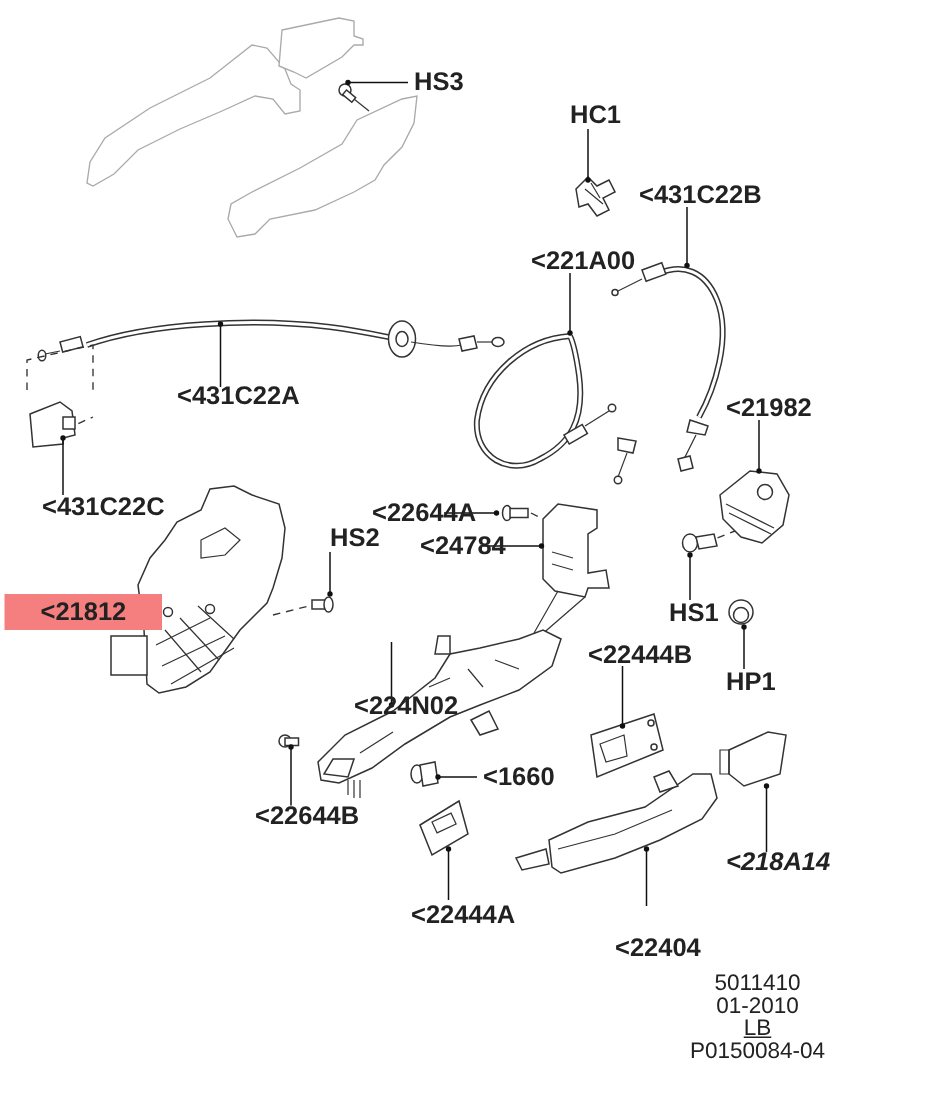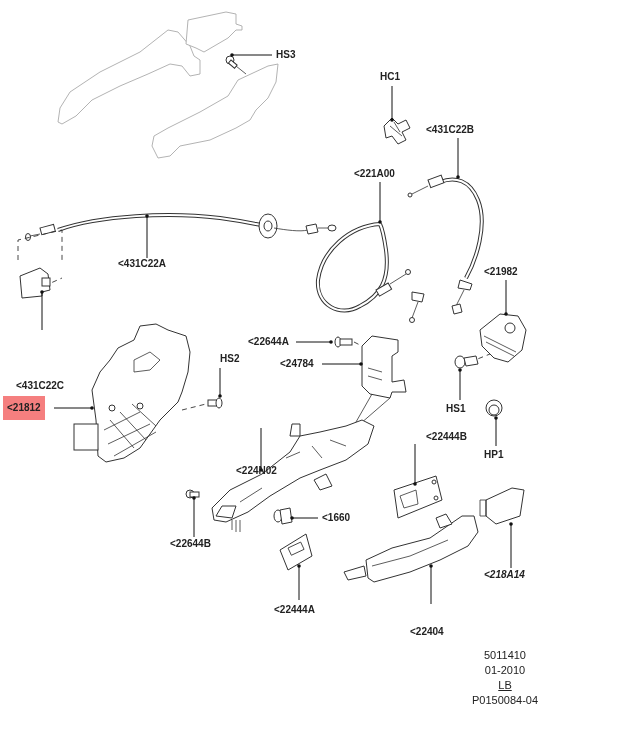--- a/index.html
+++ b/index.html
@@ -1,20 +1,20 @@
 <!DOCTYPE html>
 <html><head>
 <meta charset="utf-8">
 <style>
   html, body { margin:0; padding:0; background:#ffffff; }
   body { width:620px; height:730px; position:relative; overflow:hidden; font-family:"Liberation Sans", sans-serif; }
   #diagram { position:absolute; left:0; top:0; width:620px; height:730px; }
-  .lbl { position:absolute; font-family:"Liberation Sans", sans-serif; font-weight:bold; font-size:10px; color:#222; white-space:nowrap; line-height:14px; }
-  .lbl.hl { background:#f57f7f; padding:5px 4px; }
-  .foot { position:absolute; left:450px; width:110px; text-align:center; font-family:"Liberation Sans", sans-serif; font-size:11px; color:#222; line-height:15px; }
+  .lbl { position:absolute; font-family:"Liberation Sans", sans-serif; font-weight:bold; font-size:17px; color:#222; white-space:nowrap; line-height:14px; }
+  .lbl.hl { background:#f57f7f; padding:5px 24px; }
+  .foot { position:absolute; left:450px; width:110px; text-align:center; font-family:"Liberation Sans", sans-serif; font-size:15px; color:#222; line-height:15px; }
   svg .part { fill:#fff; stroke:#333; stroke-width:1; }
   svg .ghost { fill:#fff; stroke:#aaa; stroke-width:0.9; }
   svg .lead { stroke:#111; stroke-width:1; fill:none; }
   svg .dot { fill:#111; }
   svg .dash { stroke:#333; stroke-width:0.9; stroke-dasharray:5 4; fill:none; }
   svg .cable { stroke:#333; stroke-width:4; fill:none; }
   svg .cablei { stroke:#fff; stroke-width:2; fill:none; }
   svg .thin { stroke:#333; stroke-width:0.8; fill:none; }
 </style>
 </head>
@@ -215,28 +215,28 @@
       <circle class="dot" cx="431" cy="566" r="1.8"></circle>
   </g>
 </svg>
 
 <div class="lbl" style="left:276px;top:48px;">HS3</div>
 <div class="lbl" style="left:380px;top:70px;">HC1</div>
 <div class="lbl" style="left:426px;top:123px;">&lt;431C22B</div>
 <div class="lbl" style="left:354px;top:167px;">&lt;221A00</div>
 <div class="lbl" style="left:118px;top:257px;">&lt;431C22A</div>
 <div class="lbl" style="left:484px;top:265px;">&lt;21982</div>
-<div class="lbl" style="left:16px;top:331px;margin-top:48px;">&lt;431C22C</div>
+<div class="lbl" style="left:28px;top:331px;">&lt;431C22C</div>
 <div class="lbl" style="left:248px;top:335px;">&lt;22644A</div>
 <div class="lbl" style="left:280px;top:357px;">&lt;24784</div>
 <div class="lbl" style="left:220px;top:352px;">HS2</div>
 <div class="lbl hl" style="left: 3px; top: 396px; background: rgb(245, 127, 127);">&lt;21812</div>
 <div class="lbl" style="left:446px;top:402px;">HS1</div>
 <div class="lbl" style="left:236px;top:416px;margin-top:48px;">&lt;224N02</div>
-<div class="lbl" style="left:392px;top:430px;margin-left:34px;">&lt;22444B</div>
+<div class="lbl" style="left:392px;top:430px;">&lt;22444B</div>
 <div class="lbl" style="left:484px;top:448px;">HP1</div>
 <div class="lbl" style="left:322px;top:511px;">&lt;1660</div>
 <div class="lbl" style="left:170px;top:537px;">&lt;22644B</div>
 <div class="lbl" style="left:484px;top:568px;font-style:italic;">&lt;218A14</div>
 <div class="lbl" style="left:274px;top:603px;">&lt;22444A</div>
 <div class="lbl" style="left:410px;top:606px;margin-top:19px;">&lt;22404</div>
 
 <div class="foot" style="top:648px;">5011410</div>
 <div class="foot" style="top:663px;">01-2010</div>
 <div class="foot" style="top:678px;text-decoration:underline;">LB</div>

